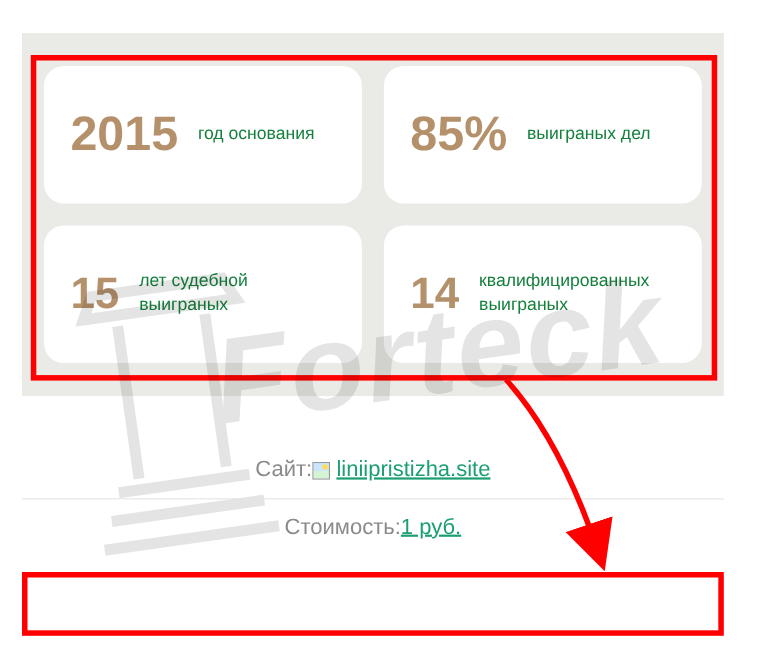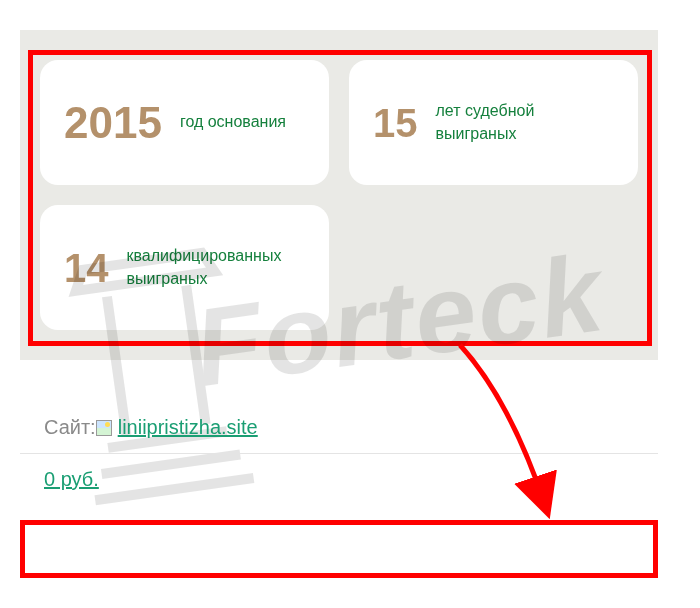--- a/index.html
+++ b/index.html
@@ -65,21 +65,21 @@
 
   .bottom-section {
     position: absolute;
     top: 388px;
     left: 20px;
     width: 638px;
   }
 
   .info-row {
     display: flex;
-    justify-content: flex-start;
+    justify-content: center;
     align-items: center;
     padding: 14px 24px;
     border-top: 1px solid #e4e4e4;
     font-size: 20px;
     color: #8a8a8a;
   }
   .info-row:first-child { border-top: none; padding-top: 28px; }
 
   .info-value {
     color: #1a9e73;
@@ -153,20 +153,24 @@
   }
 </style>
 </head>
 <body>
 
 <div class="top-section">
   <div class="cards-grid">
     <div class="stat-card">
       <span class="stat-number">2015</span>
       <span class="stat-label">год основания</span>
+    </div>
+    <div class="stat-card">
+      <span class="stat-number">85%</span>
+      <span class="stat-label">выиграных дел</span>
     </div>
     <div class="stat-card">
       <span class="stat-number small">15</span>
       <span class="stat-label">лет судебной выиграных</span>
     </div>
     <div class="stat-card">
       <span class="stat-number small">14</span>
       <span class="stat-label">квалифицированных выиграных</span>
     </div>
   </div>
@@ -190,21 +194,22 @@
 
 <div class="bottom-section">
   <div class="info-row">
     <span>Сайт:</span>
     <a class="info-value" href="#">
       <span class="broken-img-icon"></span>
       <span>liniipristizha.site</span>
     </a>
   </div>
   <div class="info-row">
-    <a class="info-value" href="#">0 руб.</a>
+    <span>Стоимость:</span>
+    <a class="info-value" href="#">1 руб.</a>
   </div>
 </div>
 
 <div class="red-box-2"></div>
 
 <svg class="arrow-svg" viewBox="0 0 160 190">
   <defs>
     <marker id="arrhead" markerWidth="9" markerHeight="9" refX="6" refY="4.5" orient="auto">
       <polygon points="0 0, 9 4.5, 0 9" fill="#ff0000"></polygon>
     </marker>

